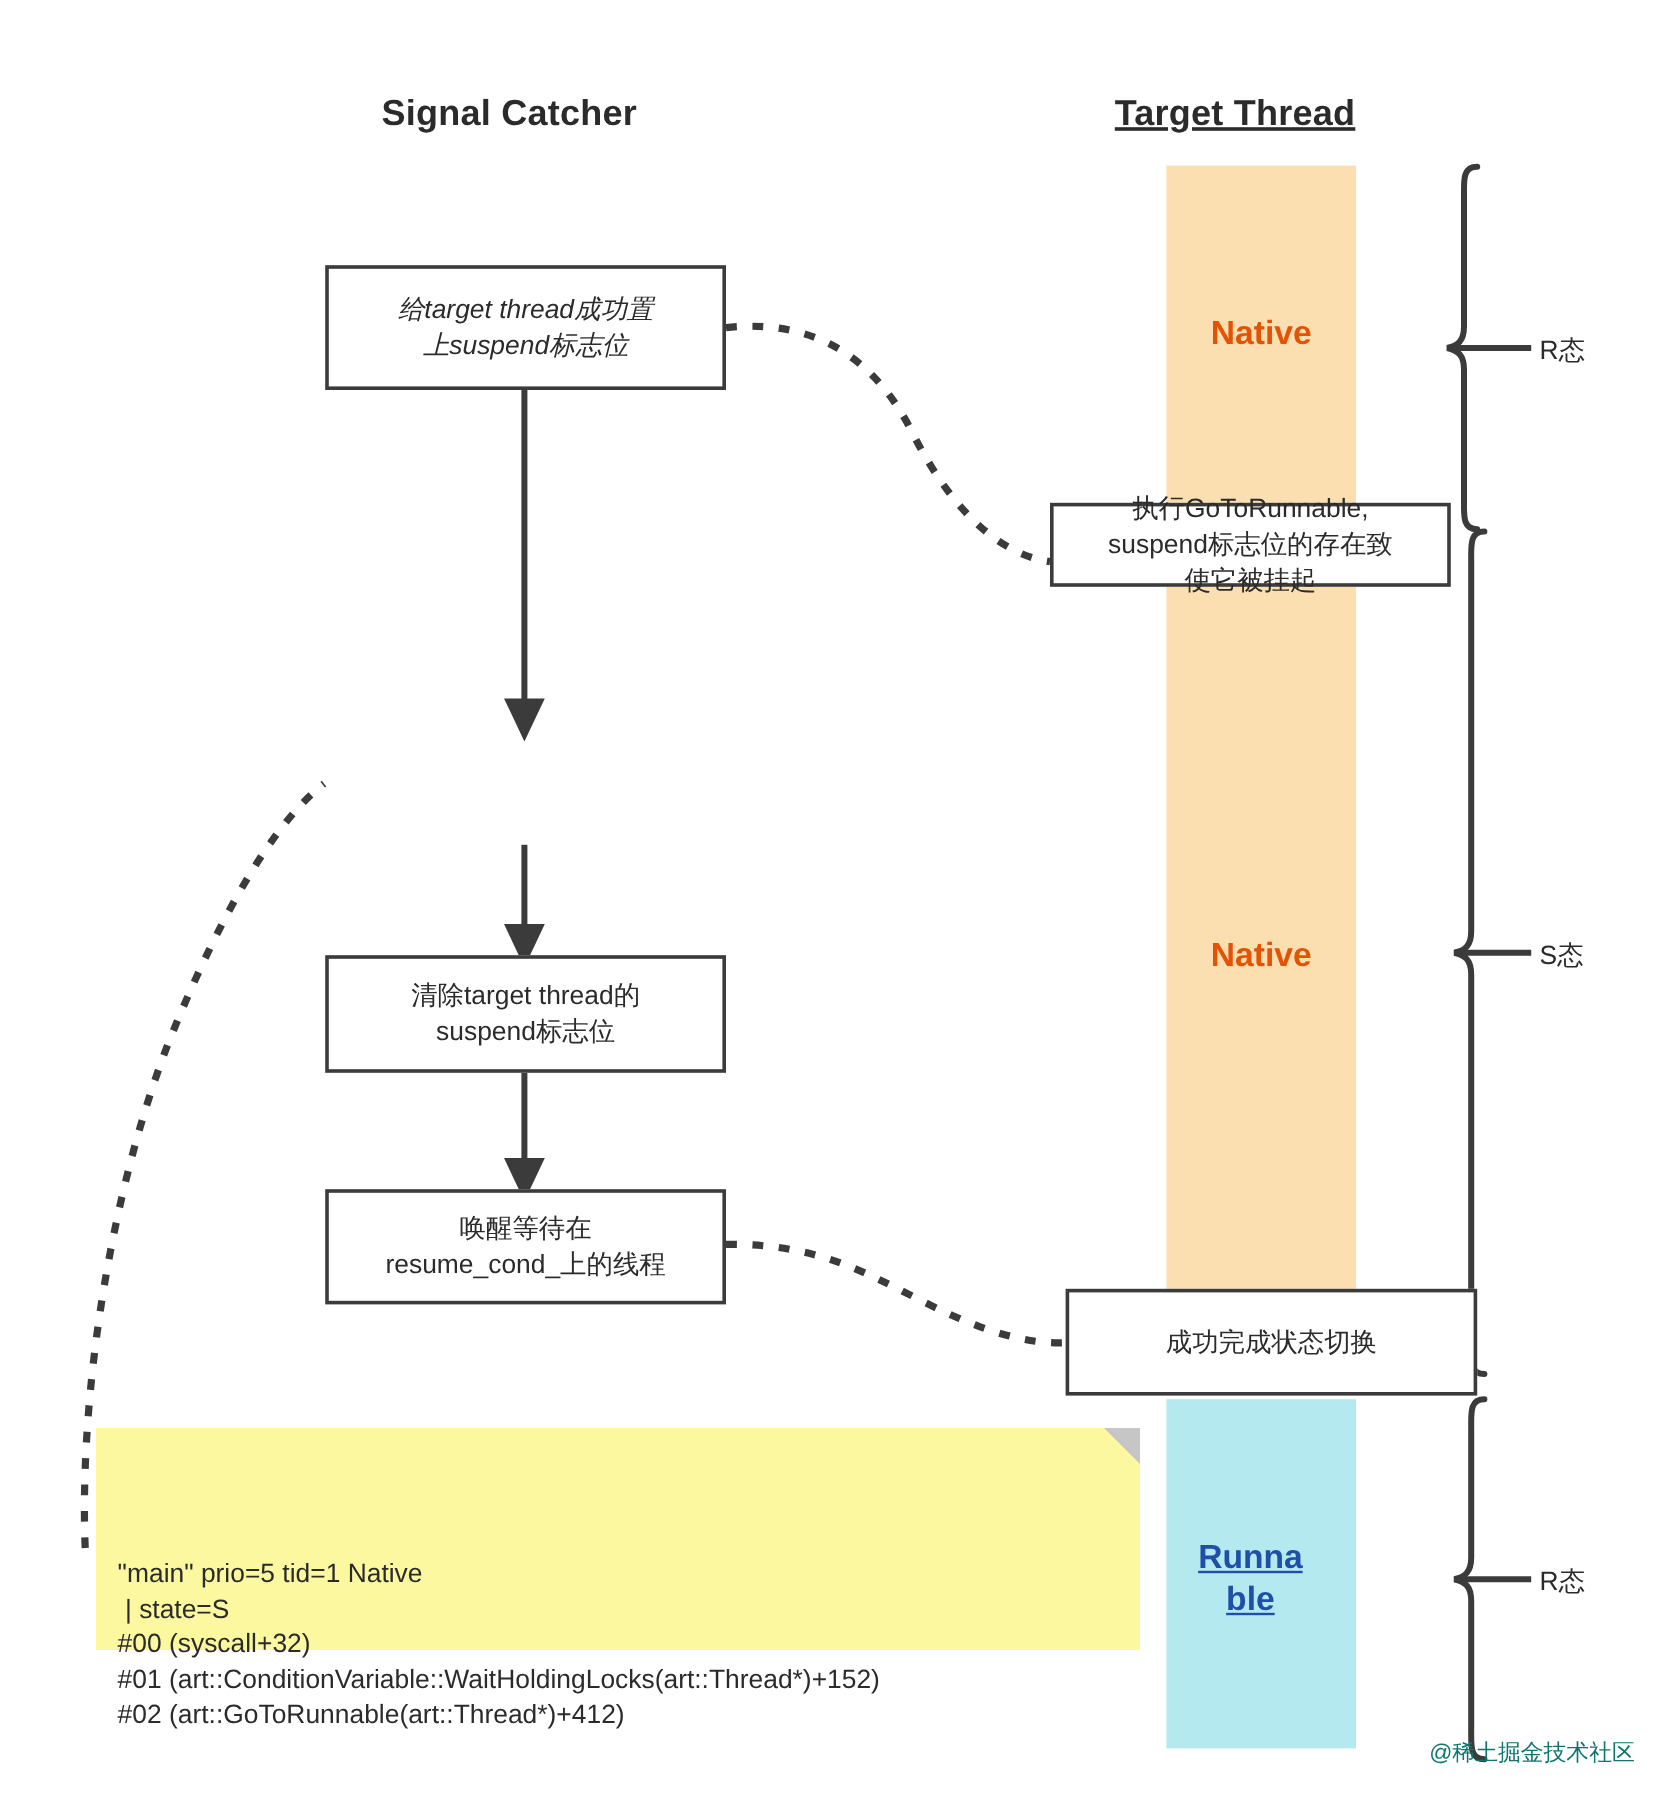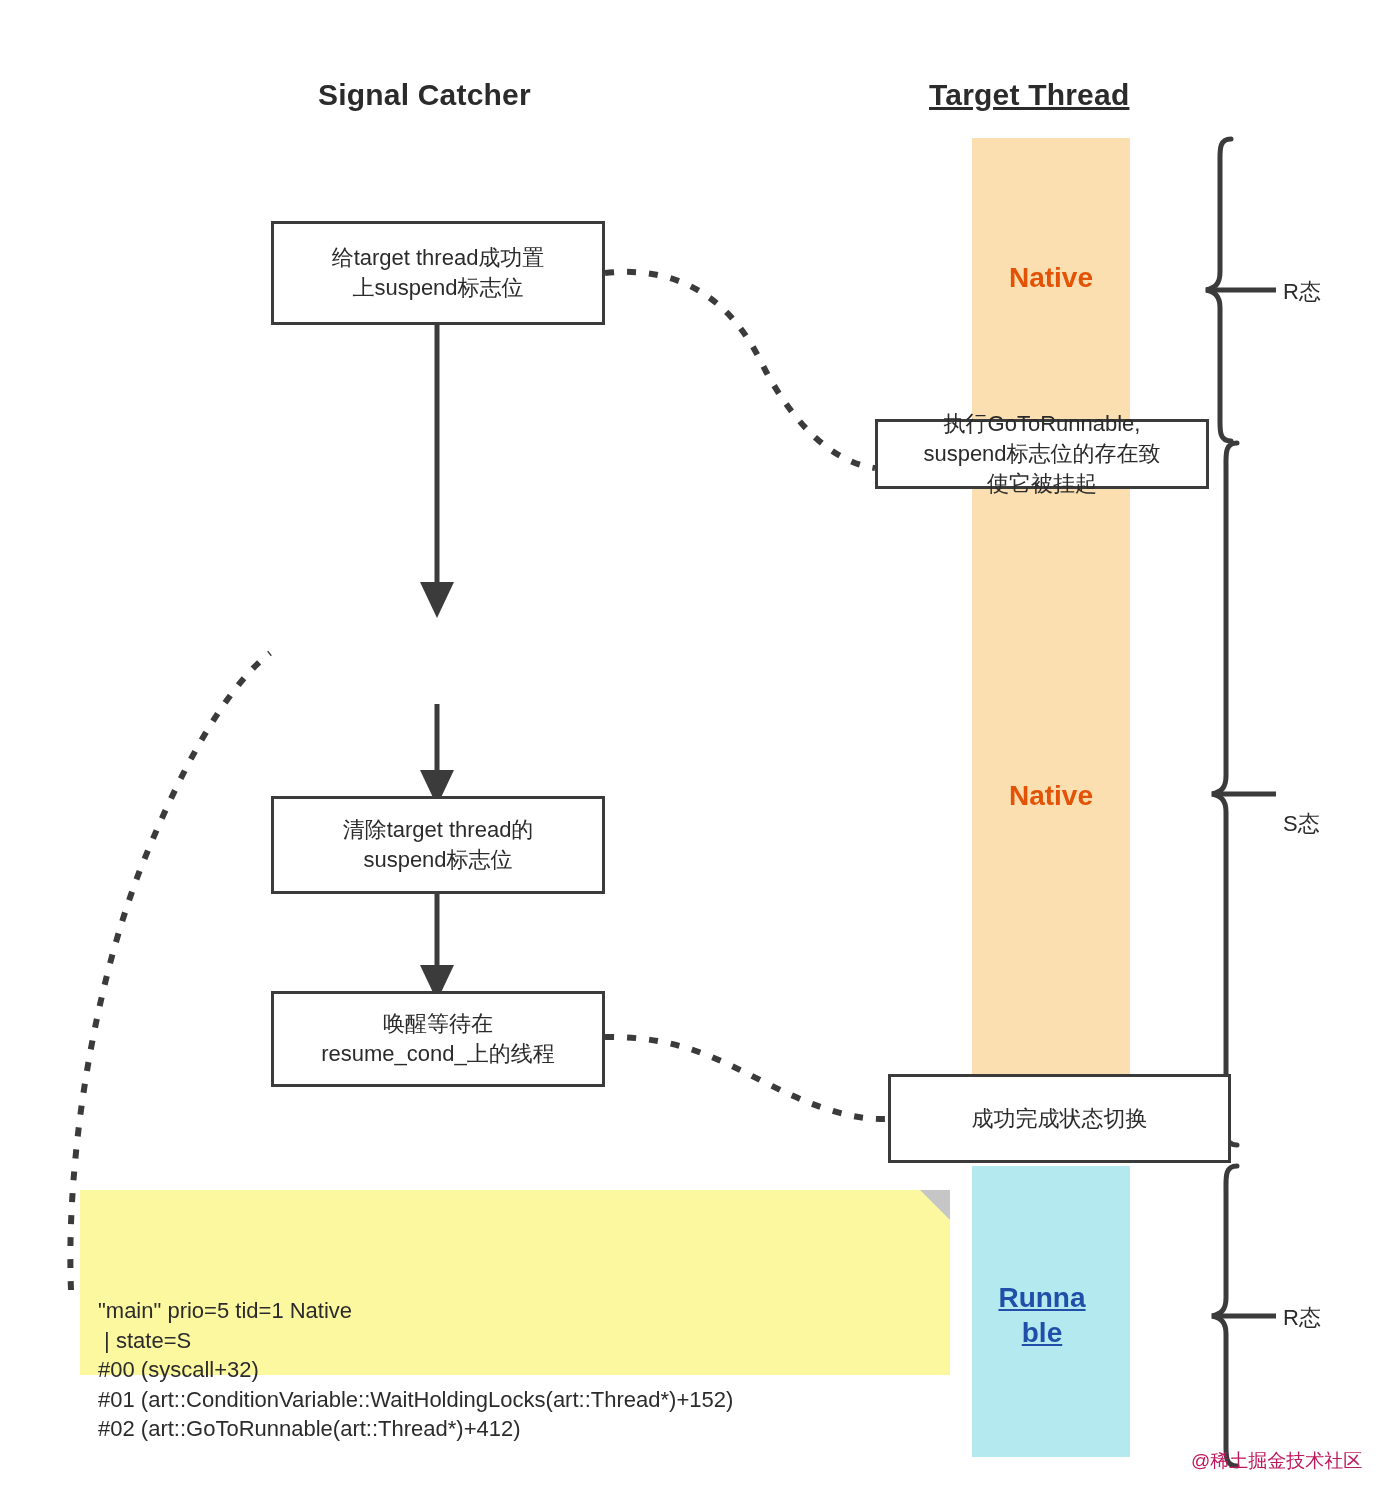--- a/index.html
+++ b/index.html
@@ -64,21 +64,21 @@
     background: #ffffff;
     color: #2b2b2b;
     font-size: 22px;
     line-height: 1.35;
     display: flex;
     align-items: center;
     justify-content: center;
     text-align: center;
     padding: 4px 8px;
   }
-  #box-set-suspend   { left: 271px; top: 221px;  width: 334px; height: 104px; }
+  #box-set-suspend   { left: 271px; top: 221px;  width: 334px; height: 104px; font-style: italic; }
   #box-collect-stack { left: 271px; top: 608px;  width: 334px; height: 96px; background: #c9e4cd; }
   #box-clear-suspend { left: 271px; top: 796px;  width: 334px; height: 98px; }
   #box-wake-threads  { left: 271px; top: 991px;  width: 334px; height: 96px; }
   #box-goto-runnable { left: 875px; top: 419px;  width: 334px; height: 70px; }
   #box-state-switch  { left: 888px; top: 1074px; width: 343px; height: 89px; }
 
   .note {
     position: absolute;
     left: 80px;
     top: 1190px;
@@ -102,37 +102,37 @@
     border-left: 30px solid transparent;
   }
 
   .brace-label {
     position: absolute;
     font-size: 22px;
     color: #2b2b2b;
     white-space: nowrap;
   }
   #brace-label-r1 { left: 1283px; top: 277px; }
-  #brace-label-s  { left: 1283px; top: 781px; margin-top: 28px; }
+  #brace-label-s  { left: 1283px; top: 781px; }
   #brace-label-r2 { left: 1283px; top: 1303px; }
 
   #overlay {
     position: absolute;
     left: 0; top: 0;
     width: 1394px;
     height: 1508px;
     pointer-events: none;
   }
 
   .watermark {
     position: absolute;
     left: 1191px;
     top: 1448px;
     font-size: 19px;
-    color: #be185d;
+    color: #0f766e;
     white-space: nowrap;
   }
 </style>
 </head>
 <body>
 
 <div id="canvas">
 
   <div class="col-title" id="title-signal-catcher">Signal Catcher</div>
   <div class="col-title" id="title-target-thread">Target Thread</div>

